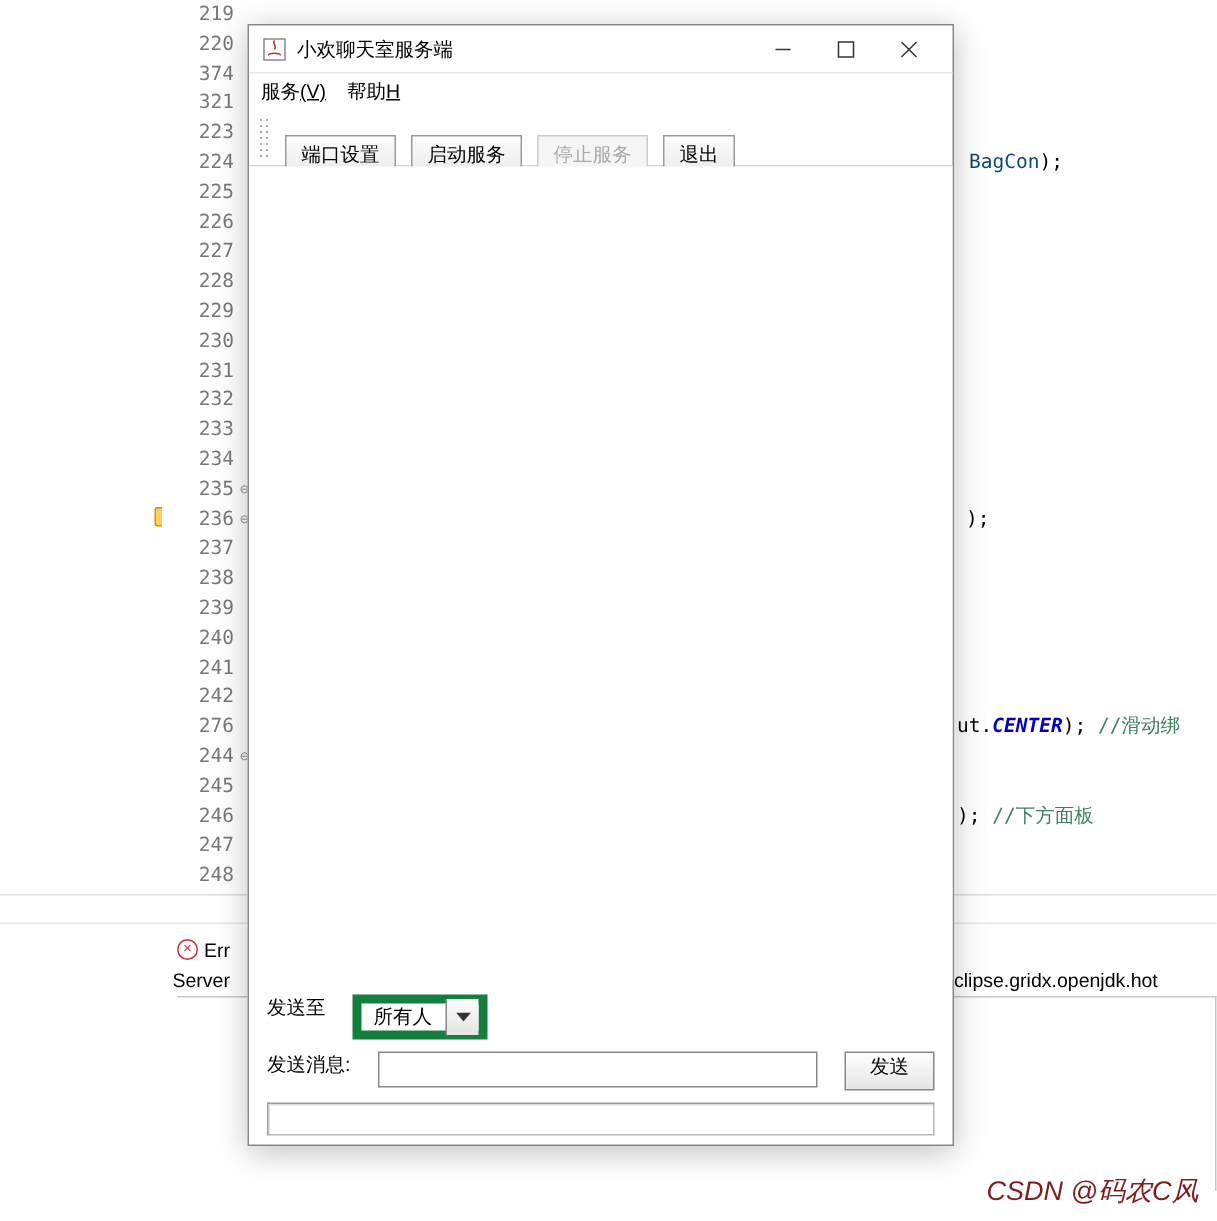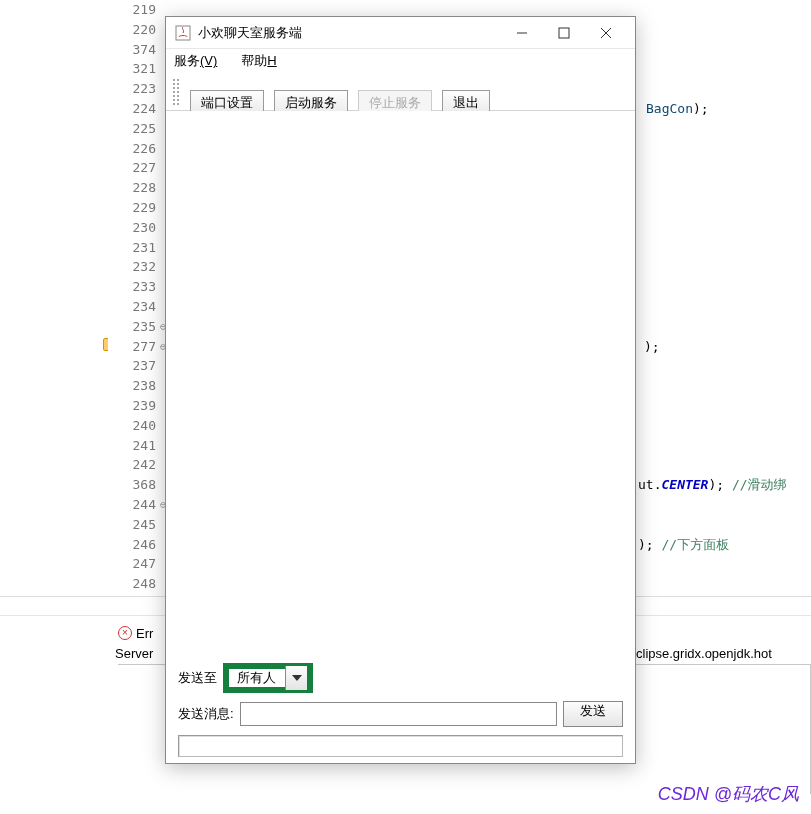--- a/index.html
+++ b/index.html
@@ -158,21 +158,21 @@
       align-items: center;
       justify-content: center;
       font-family: Arial;
       font-size: 13px;
       color: #333;
     }
     .menubar {
       height: 24px;
       display: flex;
       align-items: center;
-      gap: 24px;
+      gap: 14px;
       padding: 0 8px;
       font-size: 13px;
     }
     .menubar span u { text-decoration: underline; }
     .toolbar {
       height: 38px;
       display: flex;
       align-items: center;
       gap: 10px;
       padding: 0 6px;
@@ -197,23 +197,23 @@
     .log-area {
       flex: 1;
       background: #fff;
     }
     .bottom-panel {
       padding: 10px 12px 6px 12px;
       font-size: 13px;
     }
     .row {
       display: flex;
-      align-items: center;
+      align-items: flex-start;
       margin-bottom: 8px;
-      gap: 6px;
+      gap: 18px;
     }
     .combo {
       display: flex;
       align-items: center;
       border: 6px solid #15803d;
       height: 30px;
       background: #fff;
     }
     .combo .val { padding: 0 8px; min-width: 56px; }
     .combo .arrow {
@@ -240,21 +240,21 @@
       height: 22px;
       border: 1px solid #b8b8b8;
       border-top-color: #999;
       border-left-color: #999;
       box-shadow: inset 1px 1px 0 #ddd;
     }
     .watermark {
       position: absolute;
       right: 12px;
       bottom: 8px;
-      color: #6d28d9;
+      color: #7f1d1d;
       font-size: 18px;
       font-style: italic;
       pointer-events: none;
     }
   </style>
 </head>
 <body>
 
 <div class="editor-bg">
 
@@ -275,28 +275,28 @@
     <div class="line">226</div>
     <div class="line">227</div>
     <div class="line">228</div>
     <div class="line">229</div>
     <div class="line">230</div>
     <div class="line">231</div>
     <div class="line">232</div>
     <div class="line">233</div>
     <div class="line">234</div>
     <div class="line"><span>235</span><span class="fold">⊖</span></div>
-    <div class="line"><span>277</span><span class="fold">⊖</span></div>
+    <div class="line"><span>236</span><span class="fold">⊖</span></div>
     <div class="line">237</div>
     <div class="line">238</div>
     <div class="line">239</div>
     <div class="line">240</div>
     <div class="line">241</div>
     <div class="line">242</div>
-    <div class="line">368</div>
+    <div class="line">276</div>
     <div class="line"><span>244</span><span class="fold">⊖</span></div>
     <div class="line">245</div>
     <div class="line">246</div>
     <div class="line">247</div>
     <div class="line">248</div>
   </div>
 
   <div class="code-area">
     <div class="cline" style="padding-left:70px;"><span>gridBagCon.gridx = 2;</span></div>
     <div class="cline" style="padding-left:480px;"><span class="field">BagCon</span><span>);</span></div>

